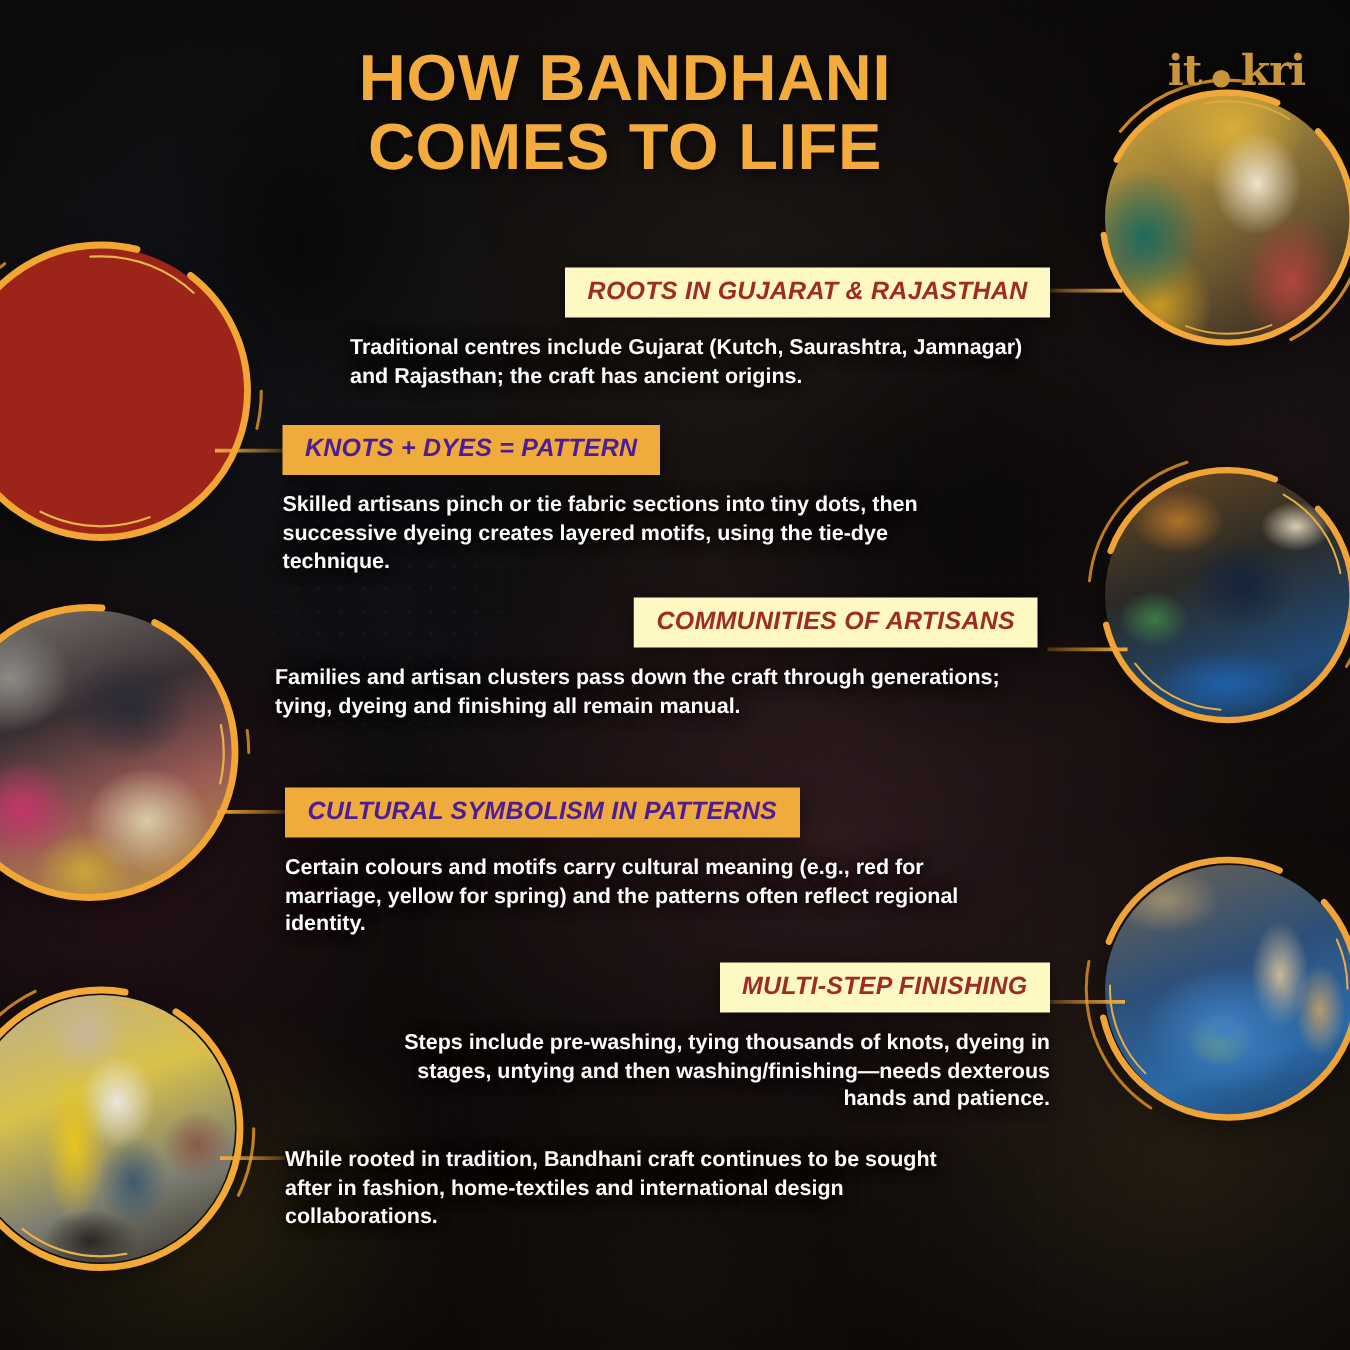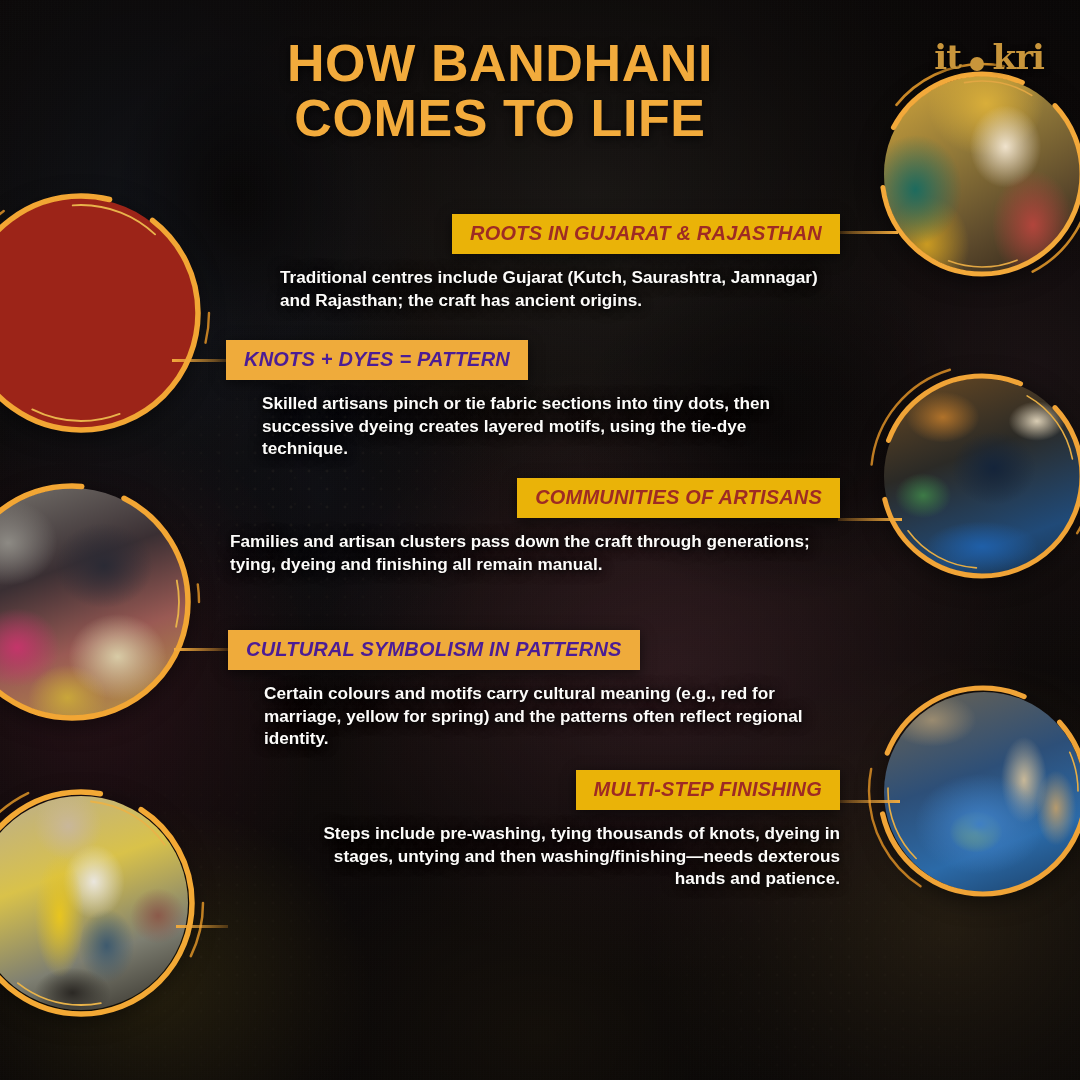--- a/index.html
+++ b/index.html
@@ -123,30 +123,30 @@
   
   .section { position:absolute; z-index:20; }
   .hdr {
     display:inline-block;
     padding:8px 18px 9px 18px;
     font-size:20px; font-weight:bold; font-style:italic;
     letter-spacing:.2px; white-space:nowrap;
     text-transform:uppercase;
     box-shadow:0 3px 12px rgba(0,0,0,.55);
   }
-  .hdr.cream { background:#eab308; color:#9E2B24; }
+  .hdr.cream { background:#fef9c3; color:#9E2B24; }
   .hdr.amber { background:#EFAB3B; color:#4c1d95; }
 
   .body-txt {
     margin-top:12px;
     font-size:17.2px; line-height:1.32;
     font-weight:bold; color:#FDFCFA;
     text-shadow:0 1px 5px rgba(0,0,0,.85), 0 0 14px rgba(0,0,0,.55);
   }
-  .ta-l { text-align:left;margin-left:36px; }
+  .ta-l { text-align:left; }
   .ta-r { text-align:right; }
   .ta-c { text-align:center; }
 </style>
 </head>
 <body>
 
 <div id="poster">
 
   <div class="bg-layer bg-base"></div>
   <div class="bg-layer bg-silhouette"></div>
@@ -281,35 +281,36 @@
       <div class="hdr cream">ROOTS IN GUJARAT &amp; RAJASTHAN</div>
     </div>
     <div class="body-txt ta-c" style="padding:0 0 0 50px; text-align:left;">Traditional centres include Gujarat (Kutch, Saurashtra, Jamnagar) and Rajasthan; the craft has ancient origins.</div>
   </div>
 
   <div class="section" style="left:226px; top:340px; width:570px;">
     <div class="hdr amber">KNOTS + DYES = PATTERN</div>
     <div class="body-txt ta-l" style="width:540px;">Skilled artisans pinch or tie fabric sections into tiny dots, then successive dyeing creates layered motifs, using the tie-dye technique.</div>
   </div>
 
-  <div class="section" style="left:230px; top:478px; width:610px;">
+  <div class="section" style="left:220px; top:478px; width:610px;">
     <div style="text-align:right;">
       <div class="hdr cream">COMMUNITIES OF ARTISANS</div>
     </div>
     <div class="body-txt ta-r" style="text-align:left;">Families and artisan clusters pass down the craft through generations; tying, dyeing and finishing all remain manual.</div>
   </div>
 
   <div class="section" style="left:300px; top:770px; width:540px;">
     <div style="text-align:right;">
       <div class="hdr cream">MULTI-STEP FINISHING</div>
     </div>
     <div class="body-txt ta-r" style="text-align:right;">Steps include pre-washing, tying thousands of knots, dyeing in stages, untying and then washing/finishing—needs dexterous hands and patience.</div>
   </div>
 
   <div class="section" style="left:228px; top:630px; width:580px;">
     <div class="hdr amber">CULTURAL SYMBOLISM IN PATTERNS</div>
     <div class="body-txt ta-l" style="width:552px;">Certain colours and motifs carry cultural meaning (e.g., red for marriage, yellow for spring) and the patterns often reflect regional identity.</div>
   </div>
 
   <div class="section" style="left:228px; top:904px; width:580px;">
+    <div class="body-txt ta-l" style="width:548px;">While rooted in tradition, Bandhani craft continues to be sought after in fashion, home-textiles and international design collaborations.</div>
   </div>
 
 </div>
 
 </body></html>

